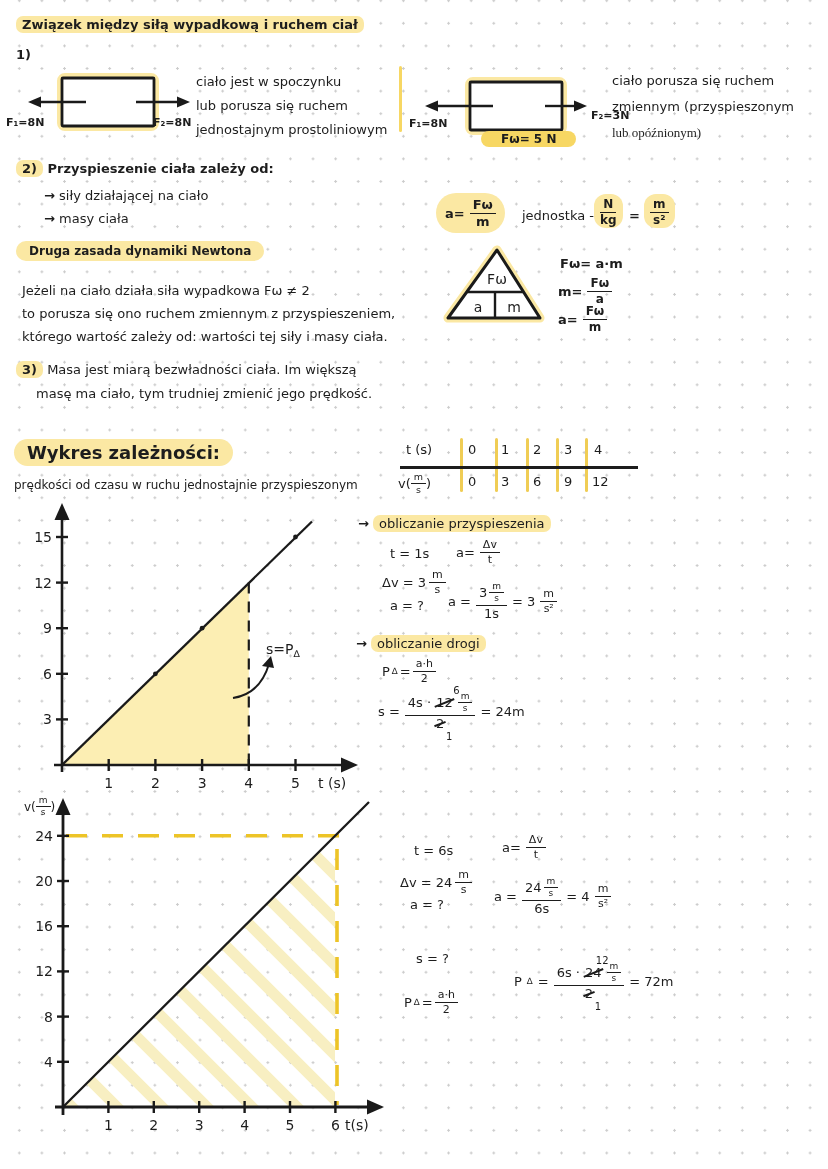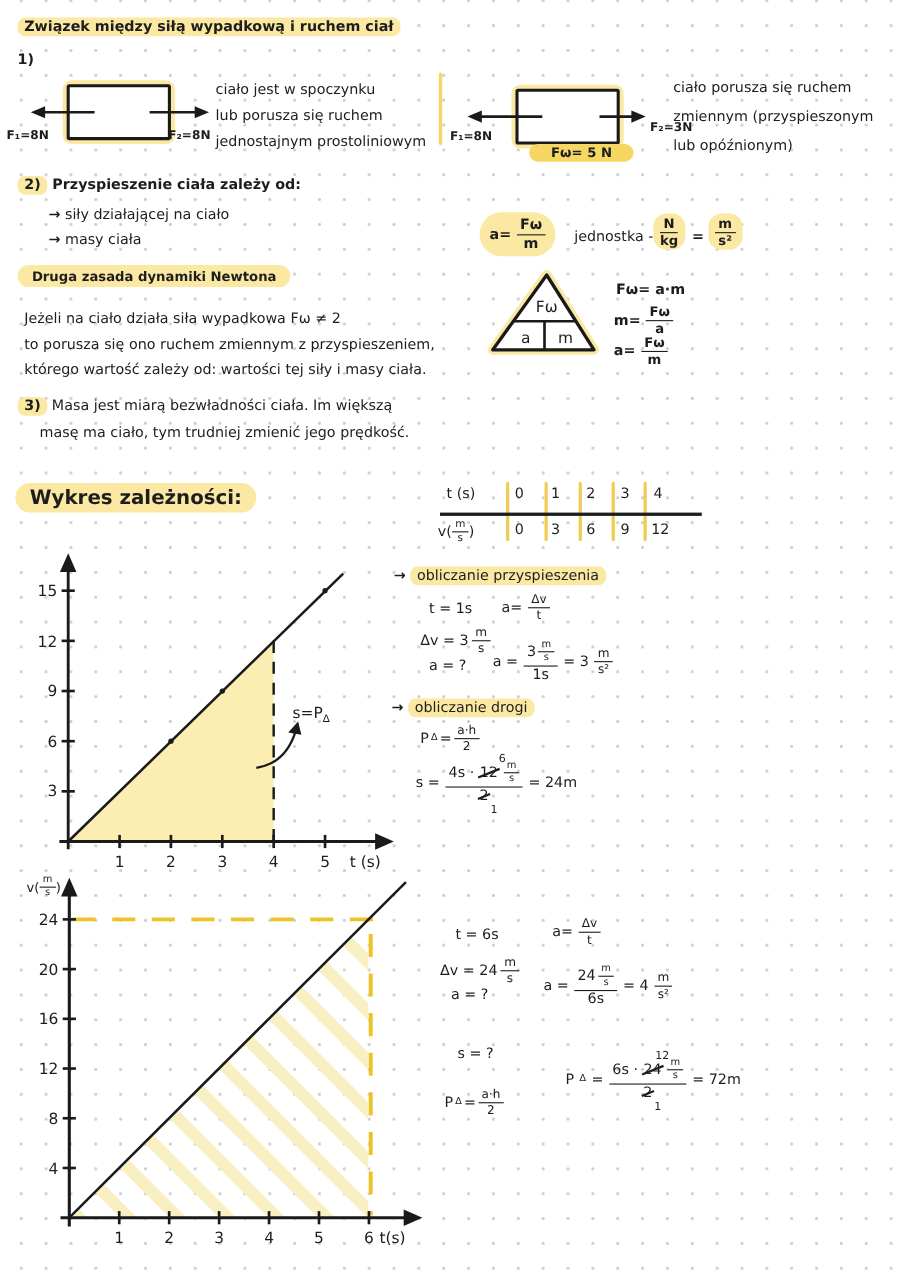--- a/index.html
+++ b/index.html
@@ -78,21 +78,21 @@
     <polygon points="20,42 33,36.5 33,47.5" fill="#1a1a1a"></polygon>
     <line x1="140" y1="42" x2="172" y2="42" stroke="#1a1a1a" stroke-width="2.4"></line>
     <polygon points="182,42 169,36.5 169,47.5" fill="#1a1a1a"></polygon>
   </svg>
   <div class="row bold fs11" style="left:409px;top:117px;">F₁=8N</div>
   <div class="row bold fs11" style="left:564px;top:109px;margin-left:27px;">F₂=3N</div>
   <div class="row bold fs12" style="left:481px;top:132px;"><span class="hl-strong">Fω= 5 N</span></div>
 
   <div class="row" style="left:612px;top:73px;">ciało porusza się ruchem</div>
   <div class="row" style="left:612px;top:99px;">zmiennym (przyspieszonym</div>
-  <div class="row" style="left:612px;top:125px;">lub opóźnionym)</div>
+  <div class="row" style="left:612px;top:125px;font-family:Liberation Serif, serif;">lub opóźnionym)</div>
 
   <div class="row bold" style="left:16px;top:161px;">
     <span class="hl">2)</span>
     <span>Przyspieszenie ciała zależy od:</span>
   </div>
   <div class="row" style="left:44px;top:188px;">
     <span class="bold">→</span>
     <span>siły działającej na ciało</span>
   </div>
   <div class="row" style="left:44px;top:211px;">
@@ -155,20 +155,21 @@
     </span>
   </div>
 
   <div class="row" style="left:16px;top:362px;">
     <span class="hl bold">3)</span>
     <span>Masa jest miarą bezwładności ciała. Im większą</span>
   </div>
   <div class="row" style="left:36px;top:386px;">masę ma ciało, tym trudniej zmienić jego prędkość.</div>
 
   <div class="row bold fs18" style="left:14px;top:442px;"><span class="hl-pill">Wykres zależności:</span></div>
+  <div class="row fs12" style="left:14px;top:478px;">prędkości od czasu w ruchu jednostajnie przyspieszonym</div>
 
   <div style="position:absolute;left:398px;top:438px;width:260px;height:58px;">
     <div class="tbl-div" style="left:62px;top:0;height:54px;"></div>
     <div class="tbl-div" style="left:97px;top:0;height:54px;"></div>
     <div class="tbl-div" style="left:128px;top:0;height:54px;"></div>
     <div class="tbl-div" style="left:158px;top:0;height:54px;"></div>
     <div class="tbl-div" style="left:187px;top:0;height:54px;"></div>
     <div class="row" style="left:8px;top:4px;">t (s)</div>
     <div class="row" style="left:70px;top:4px;">0</div>
     <div class="row" style="left:103px;top:4px;">1</div>

